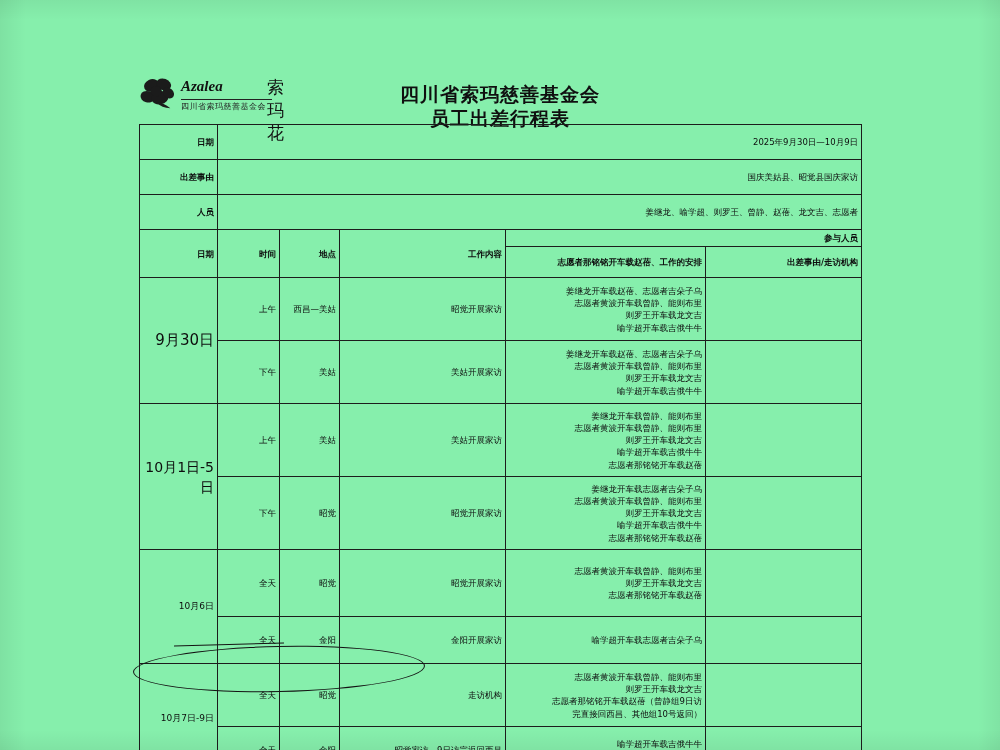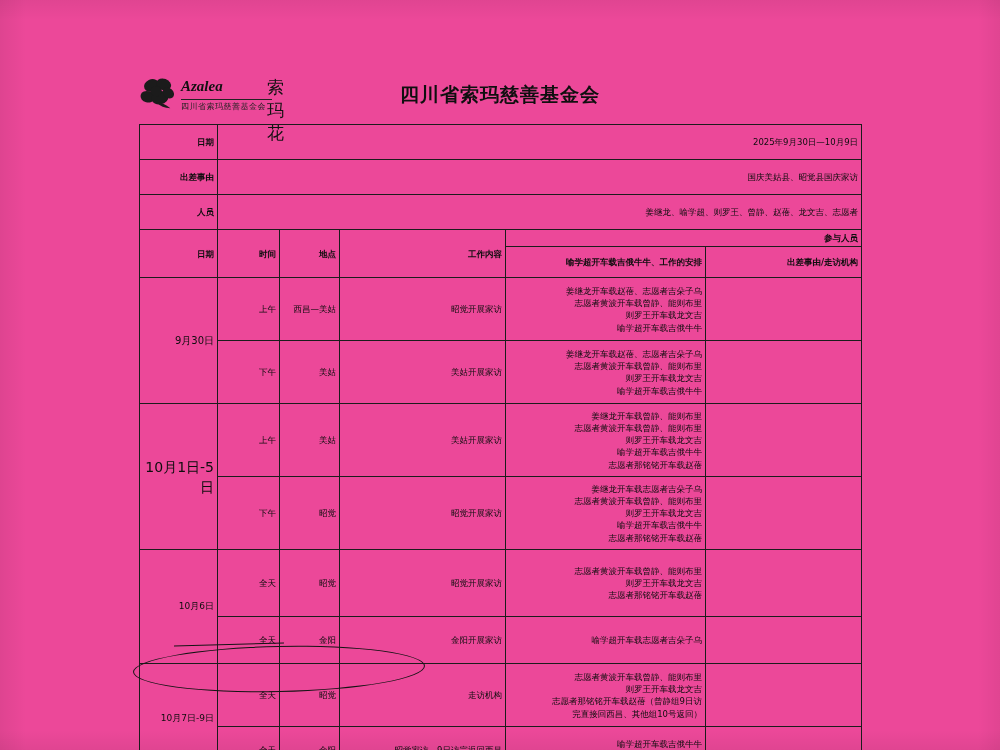--- a/index.html
+++ b/index.html
@@ -4,21 +4,21 @@
 <style>
   html,body{margin:0;padding:0;}
   body{
     width:1000px;height:750px;
     background:#f2f0ee;
     font-family:"DejaVu Sans","Liberation Sans",sans-serif;
     overflow:hidden;
   }
   .page{
     position:absolute;left:0;top:0;width:1000px;height:750px;
-    background:#ec4899;
+    background:#86efac;
   }
   
   .page:before{
     content:"";position:absolute;left:0;top:0;right:0;bottom:0;
     background:
       linear-gradient(90deg, rgba(0,0,0,0.06) 0px, rgba(0,0,0,0.00) 26px),
       linear-gradient(-90deg, rgba(0,0,0,0.05) 0px, rgba(0,0,0,0.00) 22px),
       linear-gradient(180deg, rgba(0,0,0,0.05) 0px, rgba(0,0,0,0.00) 20px),
       linear-gradient(0deg, rgba(0,0,0,0.05) 0px, rgba(0,0,0,0.00) 20px);
     pointer-events:none;
@@ -107,20 +107,21 @@
         <path d="M19 30 C22 34, 27 36, 33 36 C28 32, 24 30, 19 30 Z"></path>
       </g>
     </svg>
     <span class="logo-en">Azalea</span>
     <span class="logo-cn" style="left:96px;">索玛花</span>
     <div class="logo-line"></div>
     <span class="logo-sub">四川省索玛慈善基金会</span>
   </div>
 
   <div class="title1">四川省索玛慈善基金会</div>
+  <div class="title2">员工出差行程表</div>
 
   <table class="doc">
     <colgroup>
       <col style="width:78px">
       <col style="width:62px">
       <col style="width:60px">
       <col style="width:166px">
       <col style="width:200px">
       <col style="width:156px">
     </colgroup>
@@ -139,26 +140,26 @@
       </tr>
 
       <tr>
         <td class="hdr" rowspan="2" style="height:26px">日期</td>
         <td class="hdr" rowspan="2">时间</td>
         <td class="hdr" rowspan="2">地点</td>
         <td class="hdr" rowspan="2">工作内容</td>
         <td class="hdr" colspan="2">参与人员</td>
       </tr>
       <tr>
-        <td class="hdr" style="height:26px">喻学超开车载吉俄牛牛、工作的安排</td>
+        <td class="hdr" style="height:26px">志愿者那铭铭开车载赵蓓、工作的安排</td>
         <td class="hdr">出差事由/走访机构</td>
       </tr>
 
       <tr>
-        <td rowspan="2" style="font-size:10px">9月30日</td>
+        <td rowspan="2" style="font-size:15px">9月30日</td>
         <td>上午</td>
         <td>西昌—美姑</td>
         <td>昭觉开展家访</td>
         <td class="lines" style="height:58px">姜继龙开车载赵蓓、志愿者吉朵子乌
 志愿者黄波开车载曾静、能则布里
 则罗王开车载龙文吉
 喻学超开车载吉俄牛牛</td>
         <td></td>
       </tr>
       <tr>

